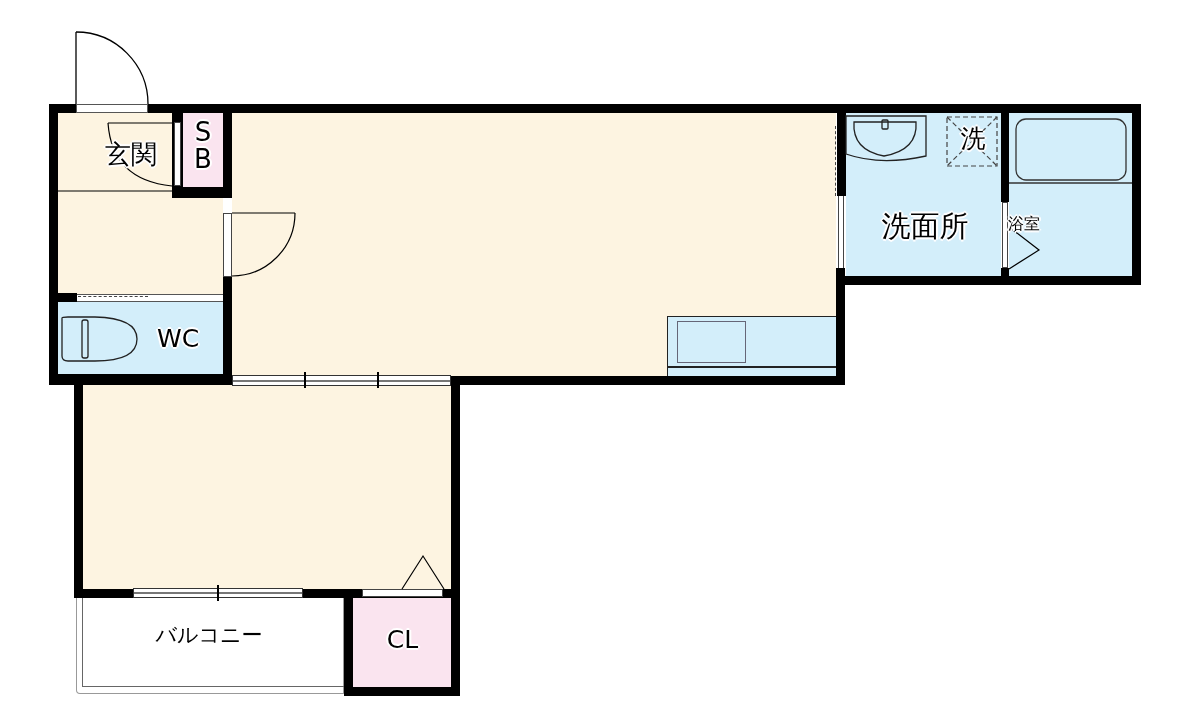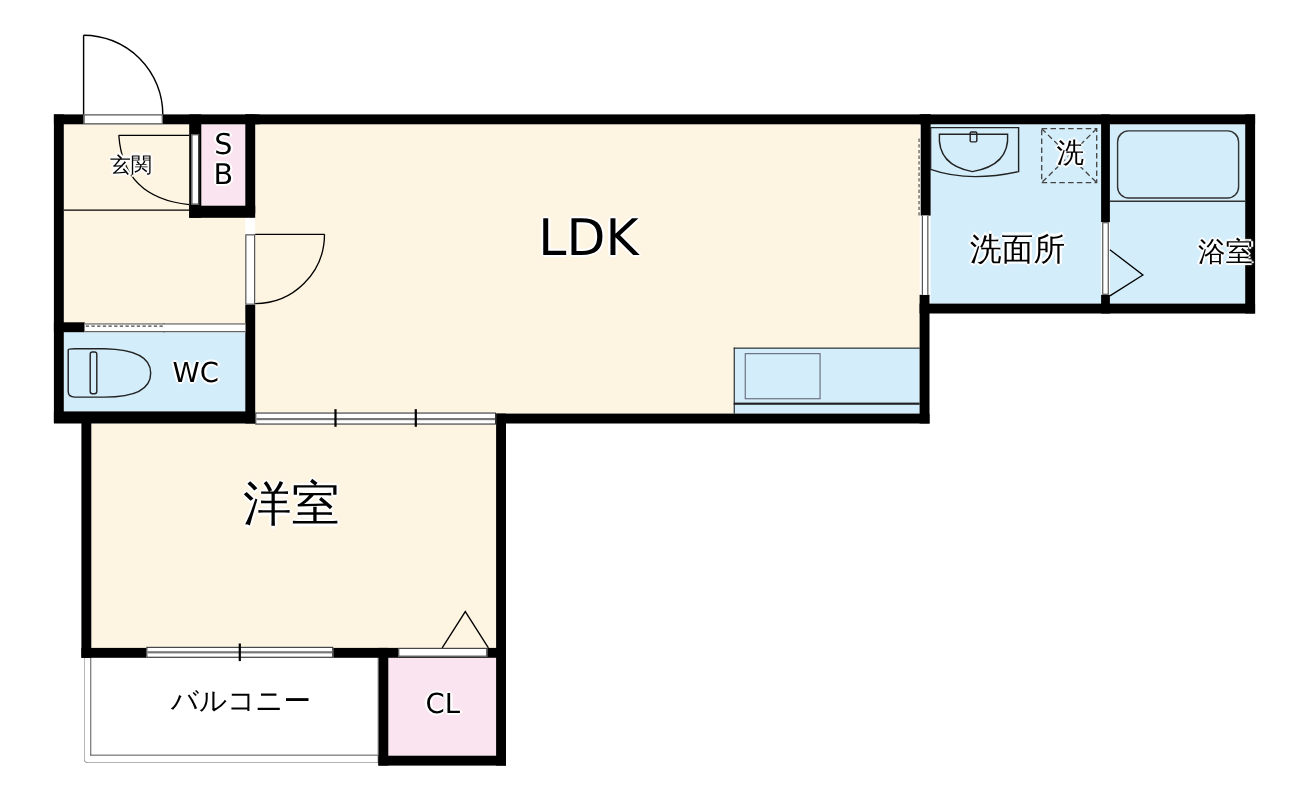--- a/index.html
+++ b/index.html
@@ -141,37 +141,35 @@
     <rect x="1016" y="119" width="110" height="61" rx="10"></rect>
     <line x1="1009" y1="183" x2="1132" y2="183"></line>
   </g>
 
   <polyline points="1009,227 1039,250 1009,269" fill="none" stroke="#000" stroke-width="1.2"></polyline>
 
   <polyline points="402,589 423,556 444,589" fill="none" stroke="#000" stroke-width="1.2"></polyline>
 </svg>
 
 <div class="label" style="left:450px;top:192px;width:170px;font-size:46px;">
-  <div>LDK</div>
 </div>
 
 <div class="label" style="left:180px;top:436px;width:170px;font-size:44px;">
-  <div>洋室</div>
 </div>
 
-<div class="label" style="left:84px;top:141px;width:70px;font-size:19px;">玄関</div>
+<div class="label" style="left:96px;top:141px;width:70px;font-size:26px;">玄関</div>
 
 <div class="label" style="left:183px;top:119px;width:40px;font-size:26px;">
   <div>S</div>
   <div>B</div>
 </div>
 
 <div class="label" style="left:145px;top:326px;width:66px;font-size:25px;">WC</div>
 
 <div class="label" style="left:870px;top:211px;width:110px;font-size:29px;text-align:center;">洗面所</div>
 
 <div class="label" style="left:953px;top:126px;width:40px;font-size:25px;">洗</div>
 
-<div class="label" style="left:1074px;top:216px;width:80px;font-size:25px;">浴室</div>
+<div class="label" style="left:984px;top:216px;width:80px;font-size:16px;">浴室</div>
 
 <div class="label" style="left:365px;top:627px;width:75px;font-size:25px;">CL</div>
 
-<div class="label" style="left:134px;top:624px;width:170px;font-size:25px;">バルコニー</div>
+<div class="label" style="left:124px;top:624px;width:170px;font-size:21px;">バルコニー</div>
 
 </body></html>

